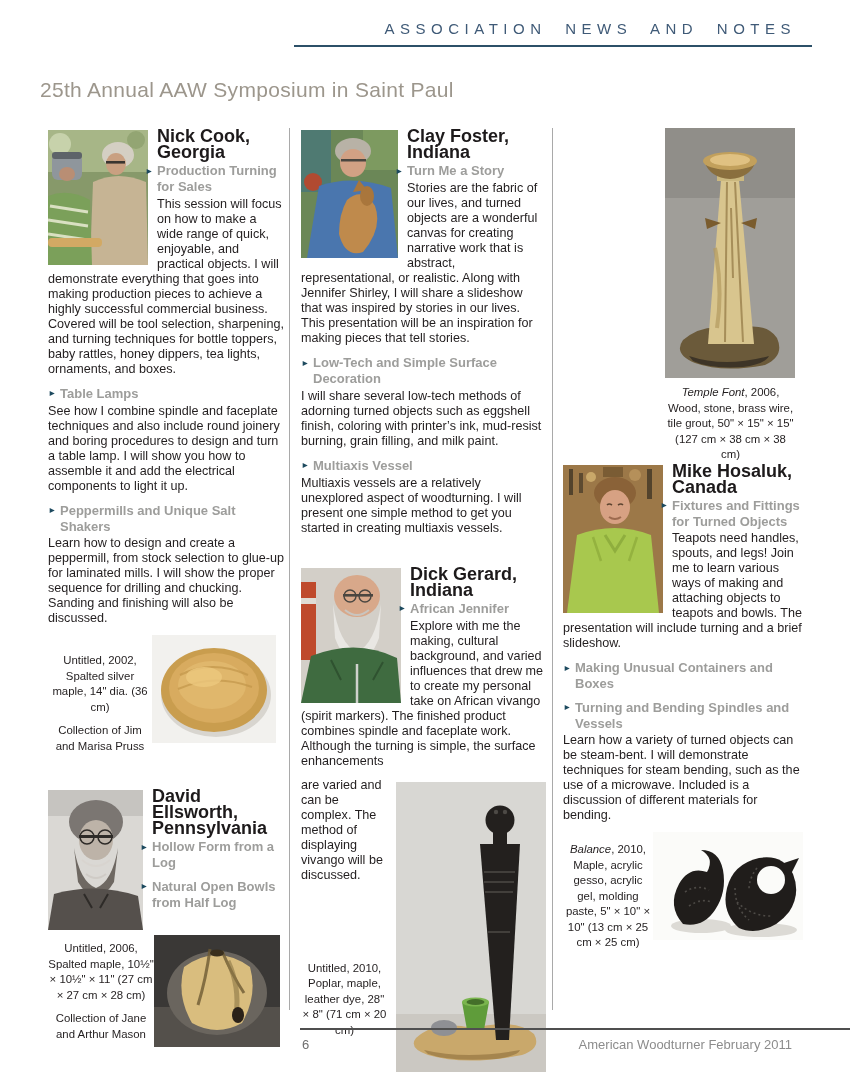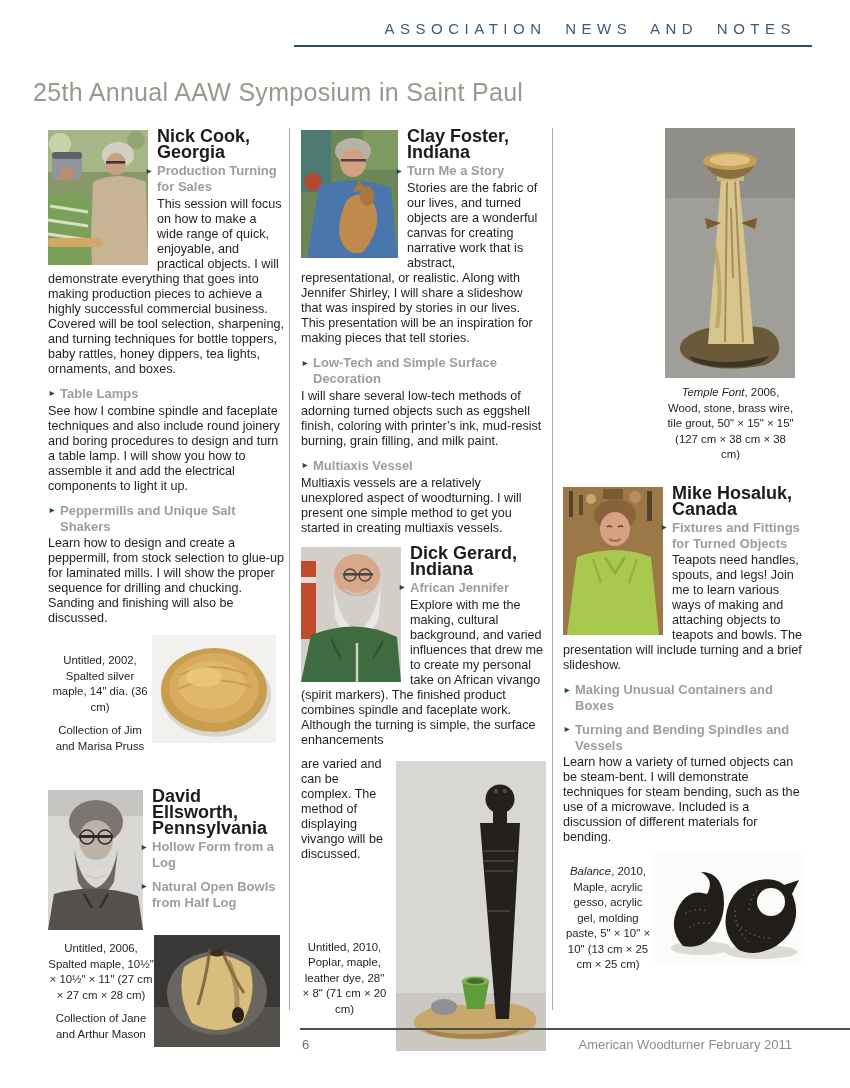--- a/index.html
+++ b/index.html
@@ -2,21 +2,21 @@
 <html><head>
 <meta charset="utf-8">
 <style>
   html,body{margin:0;padding:0;background:#e8e8e8;}
   .page{position:relative;width:850px;height:1088px;background:#ffffff;overflow:hidden;
         font-family:"Liberation Sans",sans-serif;color:#221e1f;margin:0 auto;}
   
   .hdr-text{position:absolute;top:20px;right:54px;font-size:15px;letter-spacing:5.5px;word-spacing:9px;
             color:#3f5a77;white-space:nowrap;text-align:center;}
   .hdr-rule{position:absolute;left:294px;top:45px;width:518px;height:2px;background:#2c5068;}
-  .page-title{position:absolute;left:33px;top:78px;margin:0;font-size:25px;font-weight:normal;
+  .page-title{position:absolute;left:40px;top:78px;margin:0;font-size:21px;font-weight:normal;
               color:#9c968c;letter-spacing:.3px;}
   
   .content{position:absolute;left:0;top:128px;width:850px;height:900px;}
   .vrule{position:absolute;top:0;width:1px;height:882px;background:#a9a9a9;}
   .vrule-1{left:289px;} .vrule-2{left:552px;}
   .col{position:absolute;top:0;}
   .col-1{left:48px;width:236px;}
   .col-2{left:301px;width:245px;}
   .col-3{left:563px;width:240px;}
   
@@ -30,24 +30,24 @@
   .cap p{margin:0 0 8px;text-align:center;}
   .it{font-style:italic;}
   .cap-row{display:flex;clear:both;align-items:flex-start;}
   .photo{line-height:0;}
   
   .sec-ellsworth{margin-top:26px;}
   .row-nick .cap{width:104px;padding-top:18px;}
   .row-nick{margin-top:4px;}
   .row-ells .cap{width:106px;padding-top:6px;}
   .row-ells{margin-top:12px;}
-  .sec-gerard{margin-top:9px;}
+  .sec-gerard{margin-top:30px;}
   .gerard-art{float:right;margin:4px 0 0 8px;}
   .gerard-cap{margin-top:78px;}
-  .sec-hosaluk{margin-top:22px;}
+  .sec-hosaluk{}
   .fig-temple{margin-left:102px;width:131px;}
   .fig-temple .cap{margin-top:7px;}
   .fig-temple .cap p{margin:0;}
   .row-bal{margin-top:8px;}
   .row-bal .cap{width:92px;padding-top:10px;}
   
   .ftr-rule{position:absolute;left:300px;right:0;top:1028px;height:2px;background:#4f4f4f;}
   .ftr-page{position:absolute;left:302px;top:1037px;font-size:13px;color:#6e6e6e;}
   .ftr-journal{position:absolute;right:58px;top:1037px;font-size:13px;color:#8c8c8c;}
 </style>

